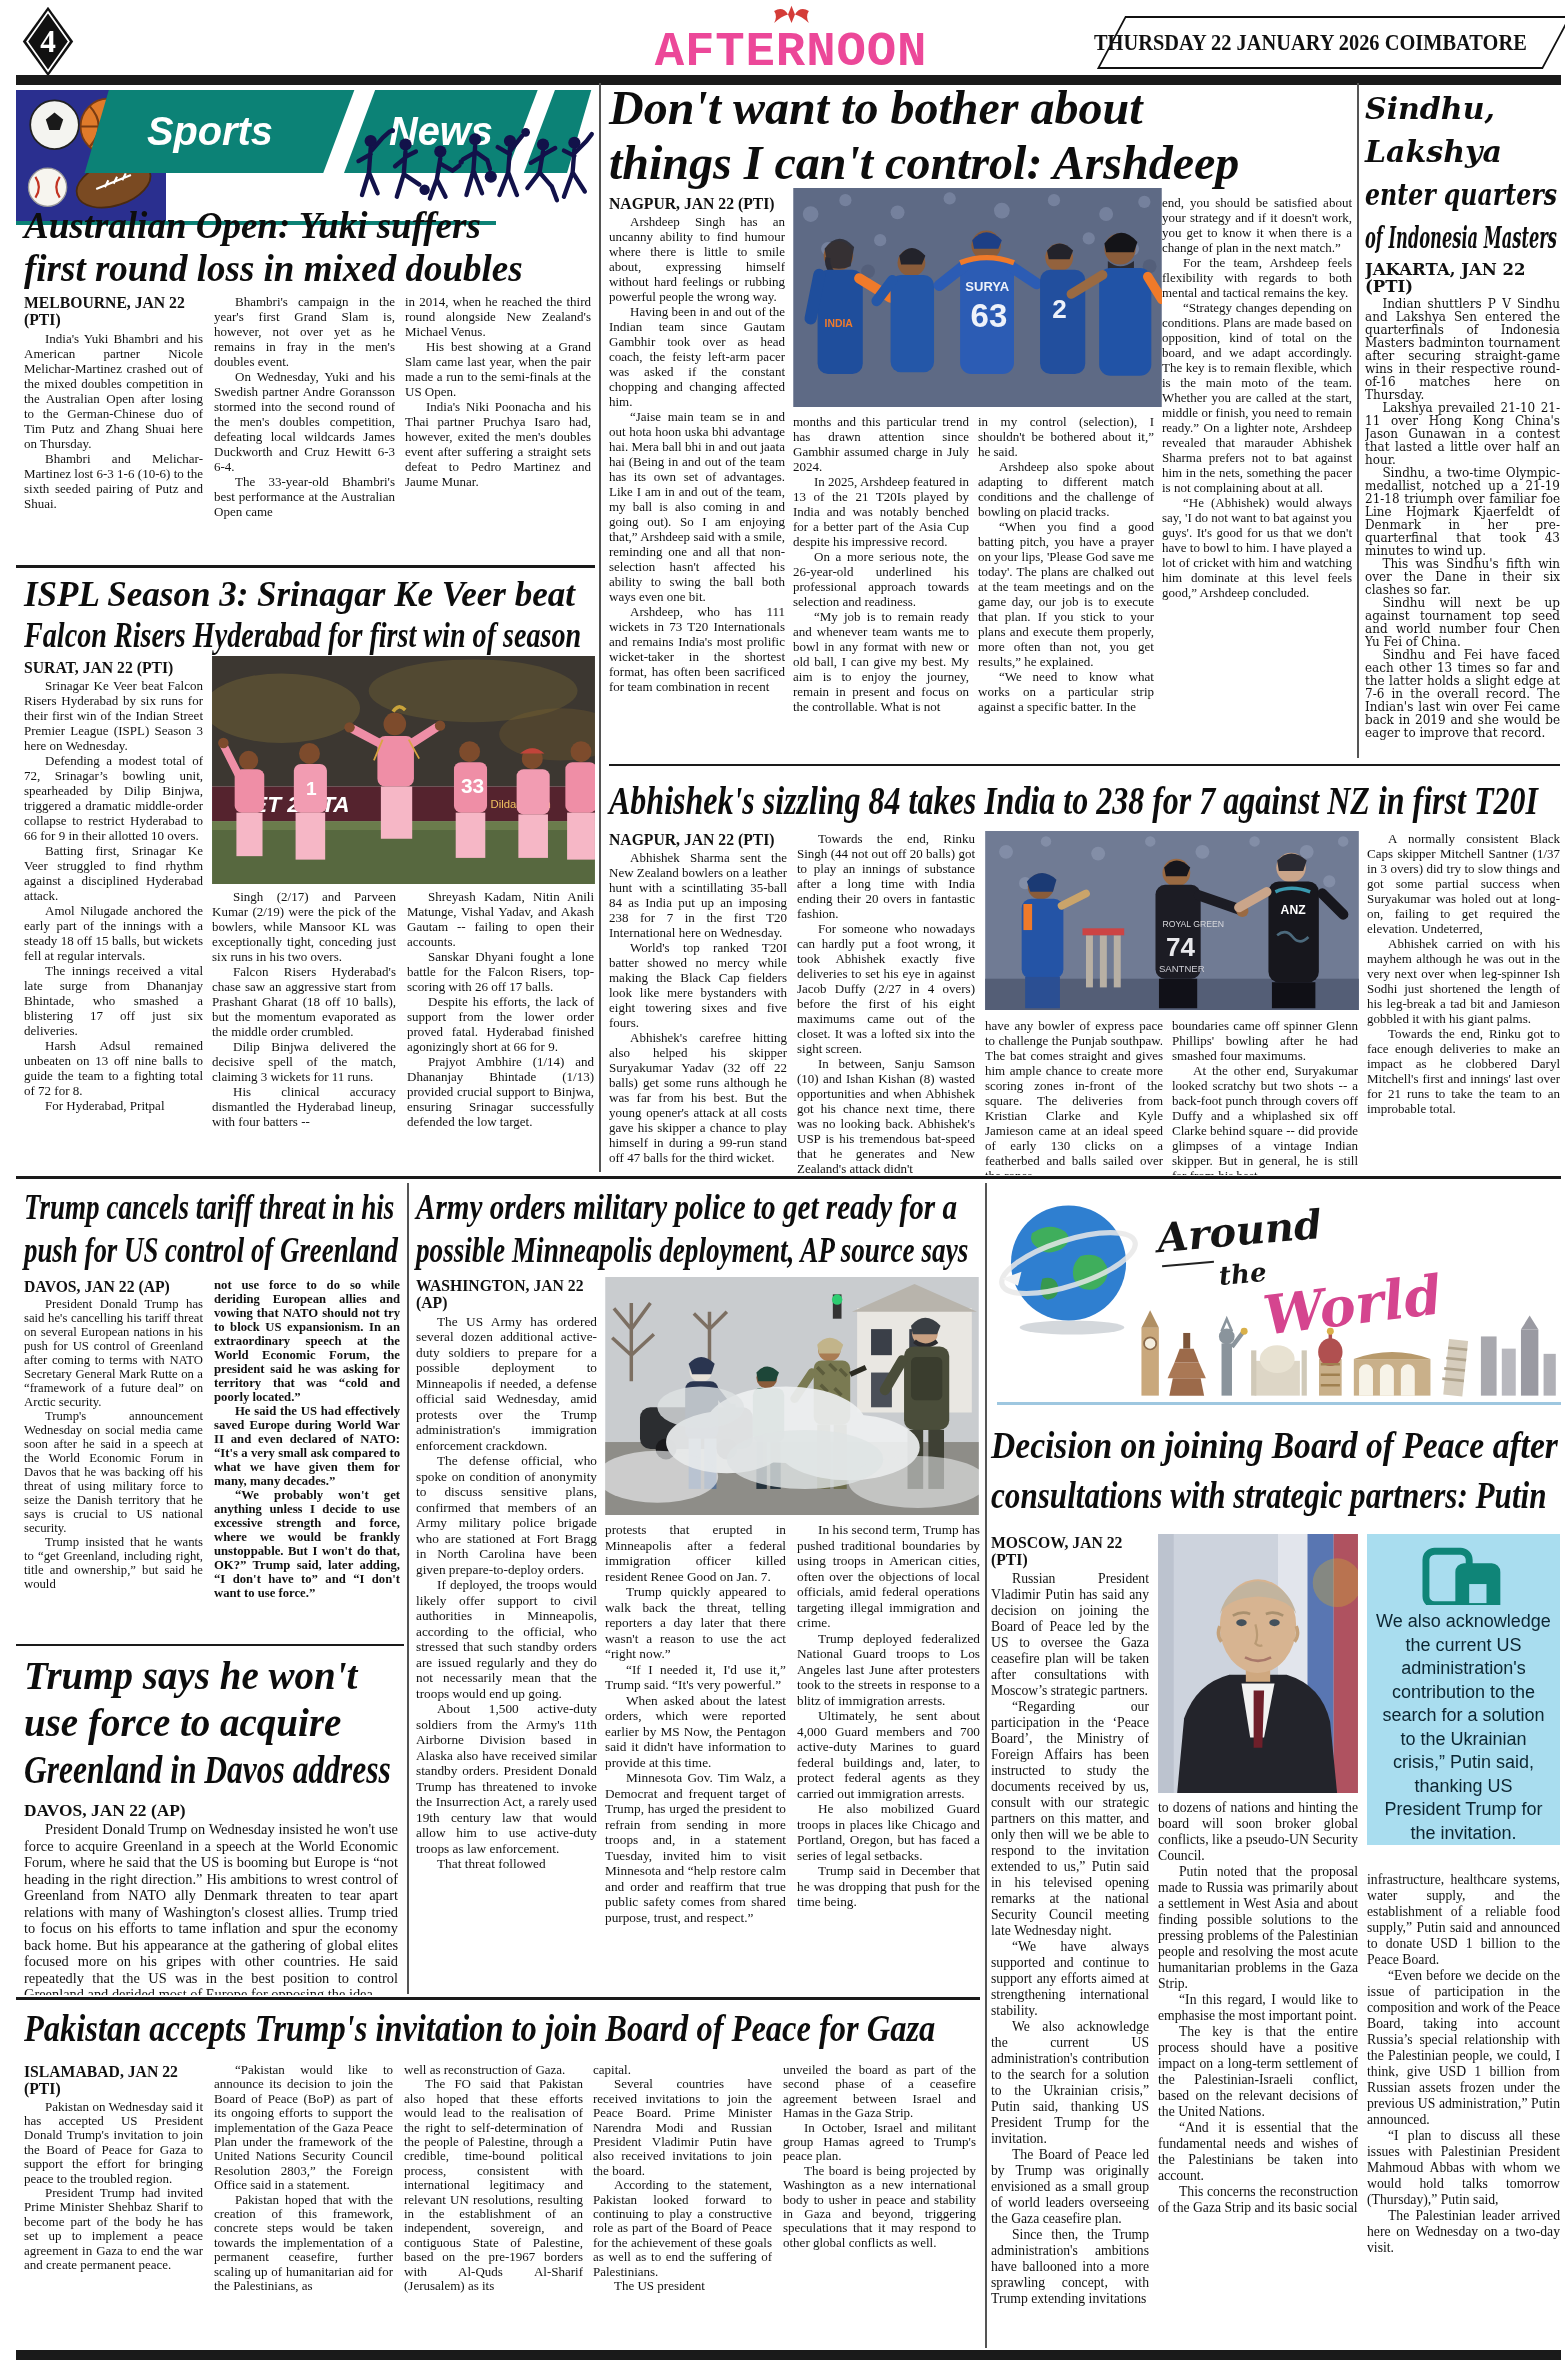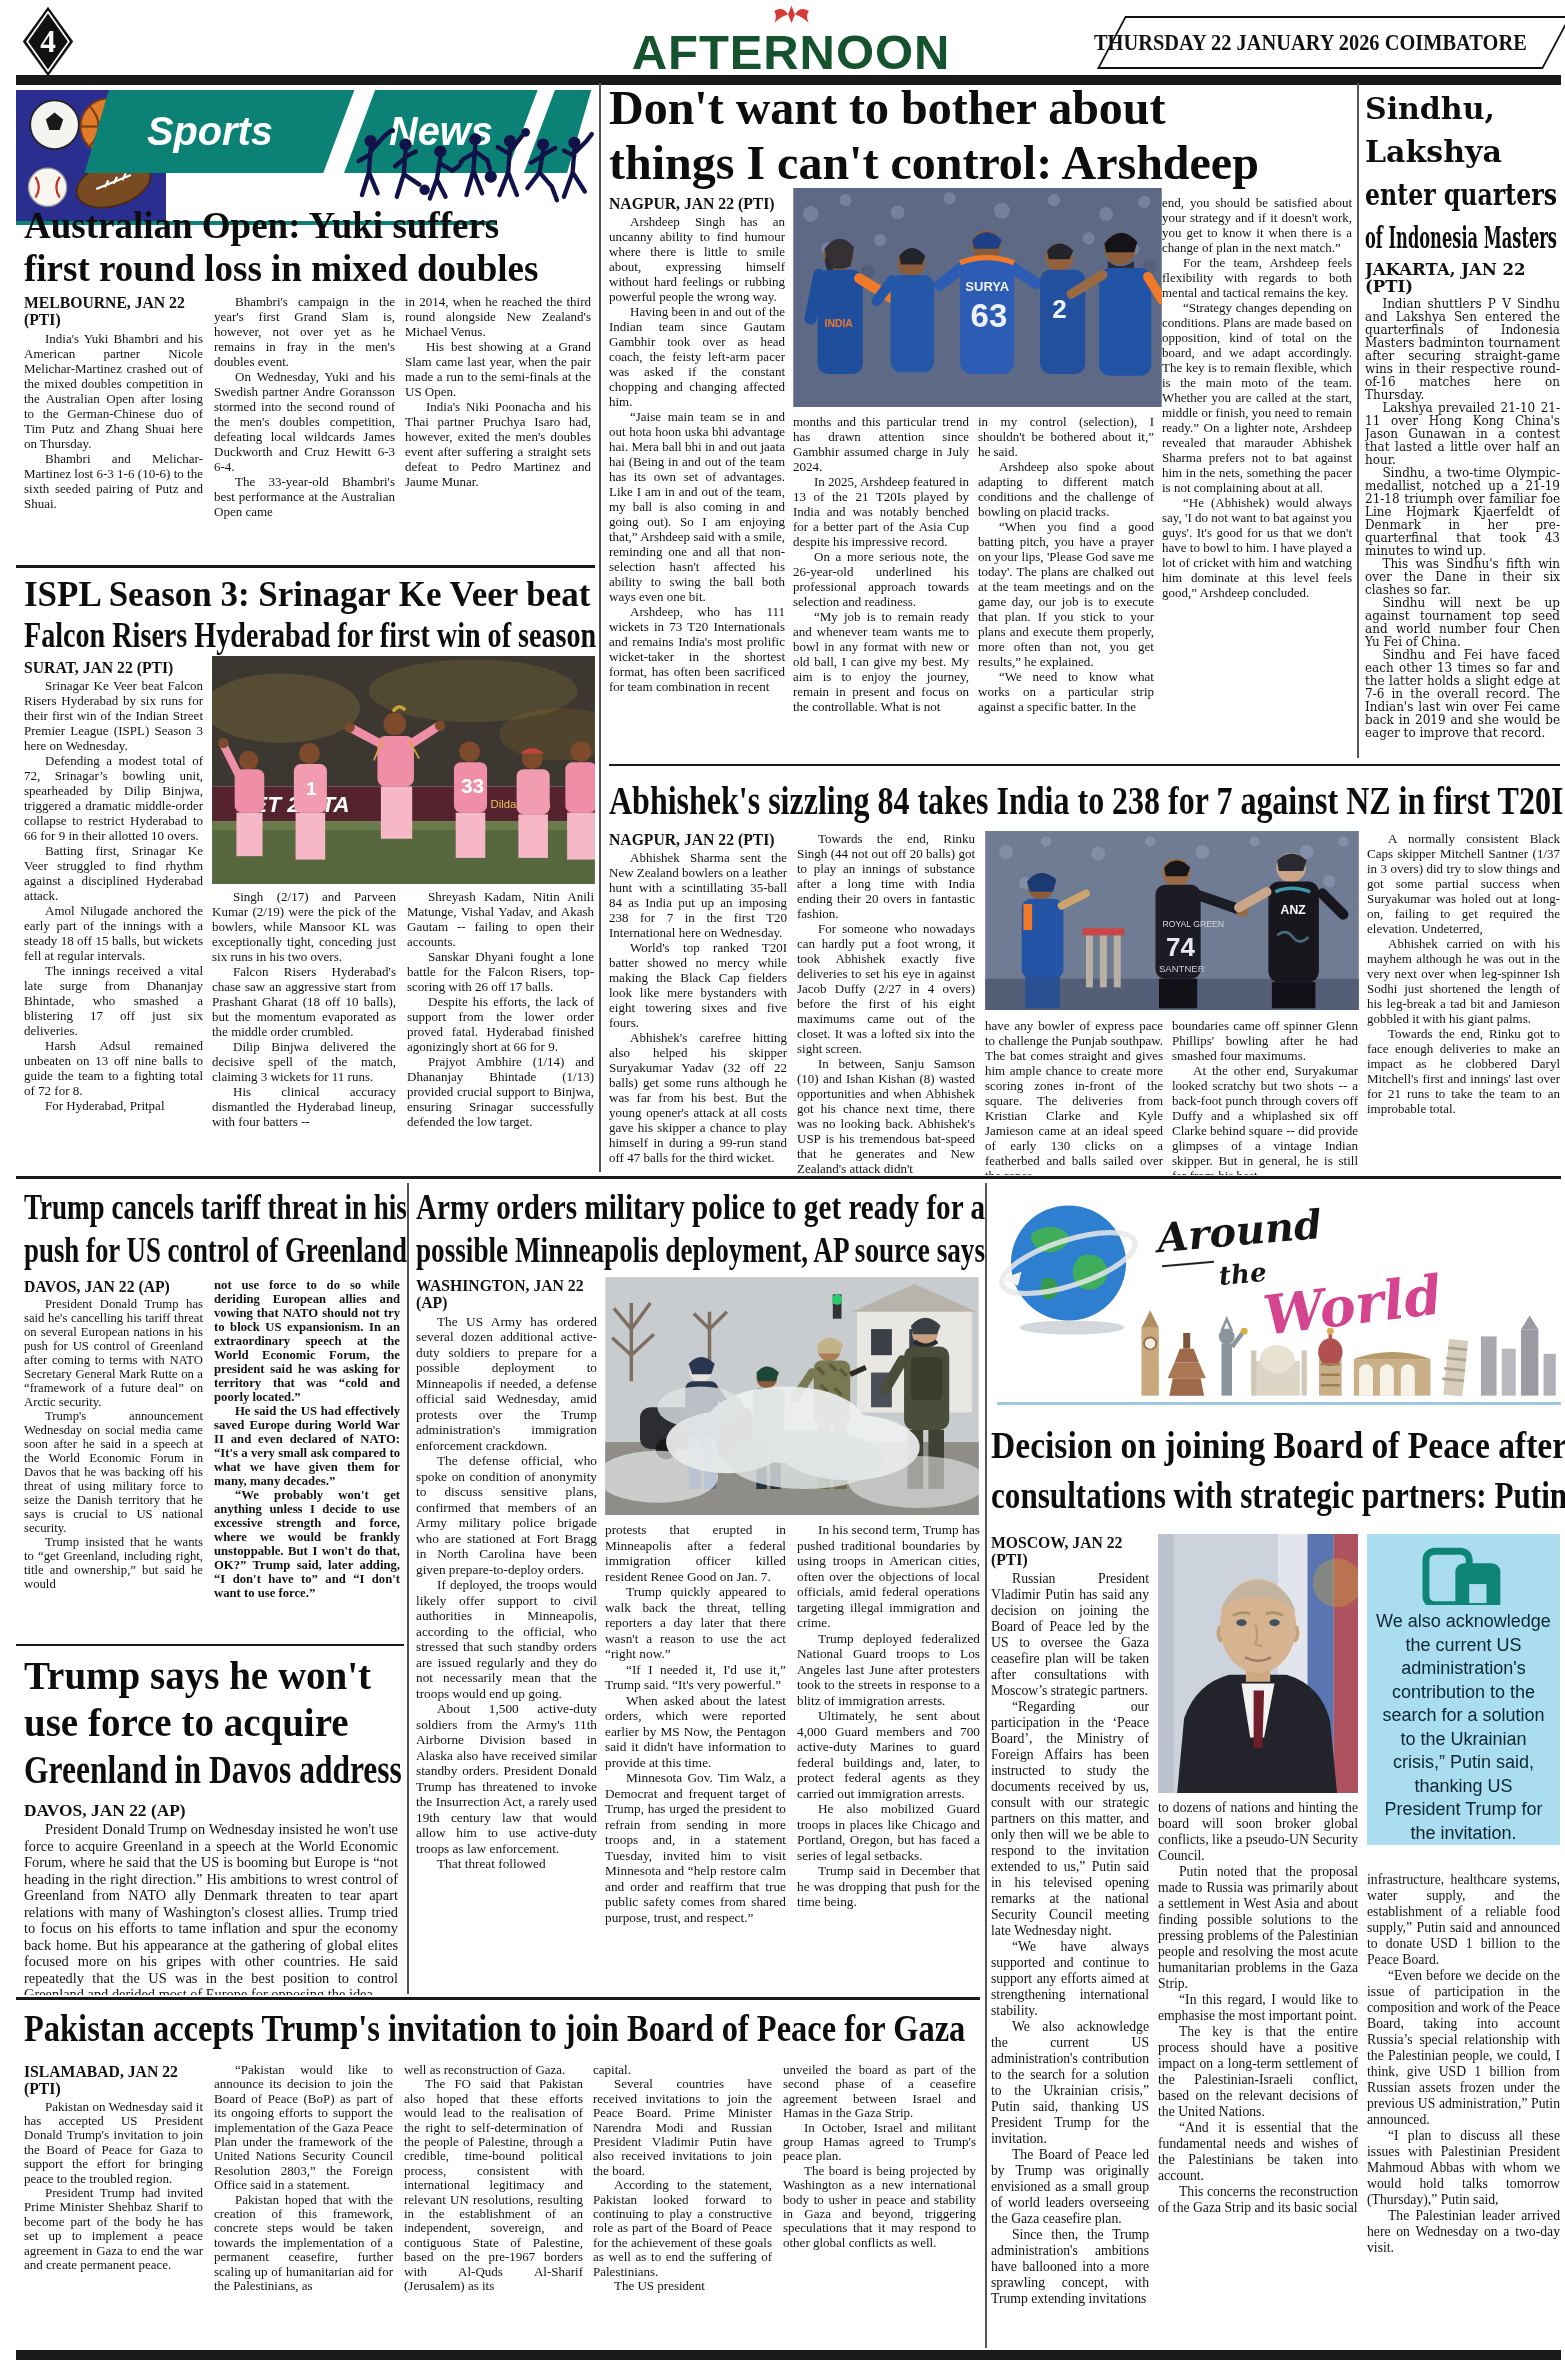--- a/index.html
+++ b/index.html
@@ -1,21 +1,21 @@
 <!DOCTYPE html>
 <html style="font-size:14px"><head>
 <meta charset="utf-8">
 <style>
   html,body{margin:0;padding:0;background:#9a9a9a;}
   #page{position:relative;width:1565px;height:2366px;background:#ffffff;font-family:"Liberation Serif",serif;color:#111;overflow:hidden;}
   .abs{position:absolute;}
   .rule{position:absolute;background:#1a1a1a;}
   .vrule{position:absolute;background:#555;}
   
-  .hlwrap{position:absolute;overflow:visible;}
+  .hlwrap{position:absolute;overflow:visible;font-style:italic;}
   .hl{font-weight:700;white-space:nowrap;width:max-content;margin:0;transform-origin:0 50%;color:#0d0d0d;}
   .aus .hl{font-size:37px;line-height:43px;}
   .ispl .hl{font-size:35px;line-height:41px;}
   .arsh .hl{font-size:48px;line-height:55px;}
   .sin .hl{font-size:30px;line-height:43px;font-family:"DejaVu Serif",serif;}
   .abhi .hl{font-size:41px;line-height:49px;}
   .ttar .hl{font-size:36px;line-height:43px;}
   .tfor .hl{font-size:39px;line-height:47px;}
   .army .hl{font-size:36px;line-height:43px;}
   .putin .hl{font-size:37px;line-height:50px;}
@@ -26,21 +26,21 @@
   .c .para.noind{text-indent:0;}
   .dl{font-weight:700;font-size:15.7px;line-height:17.4px;text-align:left;margin:0 0 1.7px 0;}
   .sinbody{font-family:"DejaVu Serif",serif;font-size:12px;line-height:13px;}
   .sinbody .para{text-indent:17.4px;}
   .putc{font-size:13.7px;line-height:16px;}
   .armyc{font-size:13.3px;line-height:15.5px;}
   .ttarc{font-size:12.7px;line-height:14px;}
   .tforp{font-size:14.4px;line-height:16.5px;}
   .pakc{font-size:13px;line-height:14.4px;}
   
-  #masthead{position:absolute;left:565px;top:24px;width:452px;text-align:center;font-weight:700;font-size:49px;color:#14532d;letter-spacing:0.9px;font-family:Liberation Sans, sans-serif;}
+  #masthead{position:absolute;left:565px;top:24px;width:452px;text-align:center;font-weight:700;font-size:49px;color:#ec4899;letter-spacing:0.9px;font-family:Liberation Mono, monospace;}
   #datebox{position:absolute;left:1111px;top:15.7px;width:442px;height:49px;border:2.6px solid #111;transform:skewX(-28deg);}
   #datebox-inner{position:absolute;left:0;top:0;width:100%;height:100%;transform:skewX(28deg);display:flex;align-items:center;justify-content:center;font-weight:700;font-size:22.6px;white-space:nowrap;}
   
   #qbox{position:absolute;left:1367px;top:1534px;width:193px;height:311px;background:#a9ddef;display:flex;flex-direction:column;align-items:center;padding-top:12px;box-sizing:border-box;}
   #qbox .qtext{font-family:"Liberation Sans",sans-serif;font-size:18px;line-height:23.5px;color:#0c2531;text-align:center;padding:5.2px 8.7px 0 8.7px;}
   
   .awtext{position:absolute;font-family:"DejaVu Serif",serif;font-style:italic;font-weight:700;color:#151515;}
   #aw-word3{color:#d5458f;}
   .fitline{white-space:nowrap;width:max-content;transform-origin:0 50%;}
 </style>

